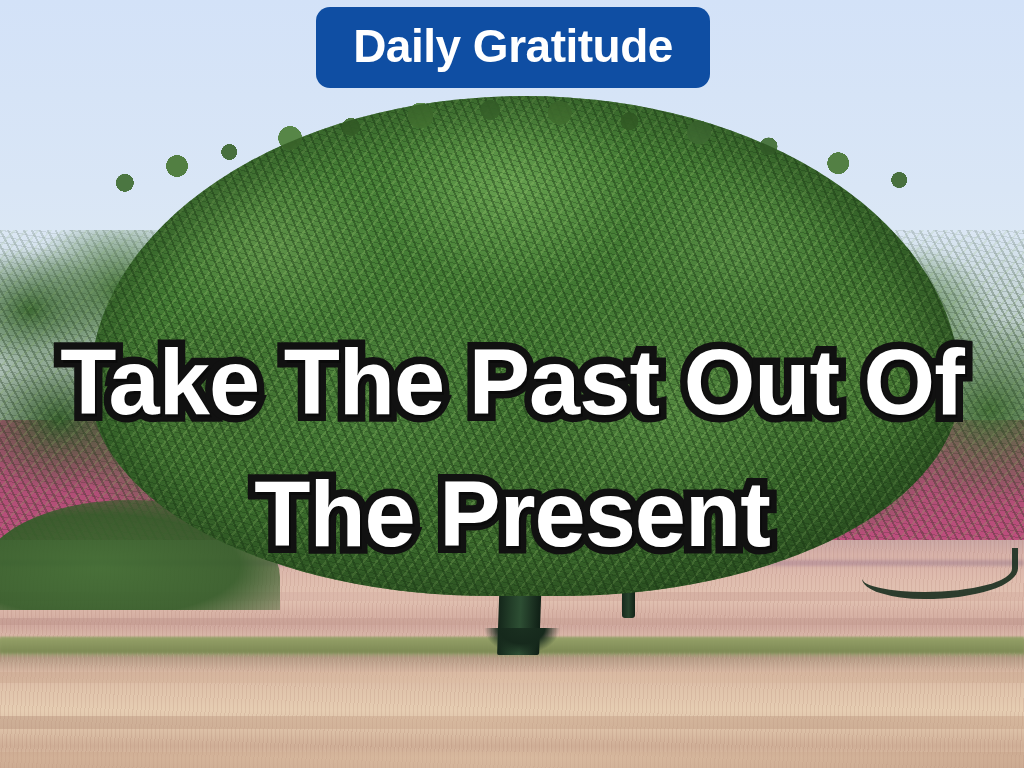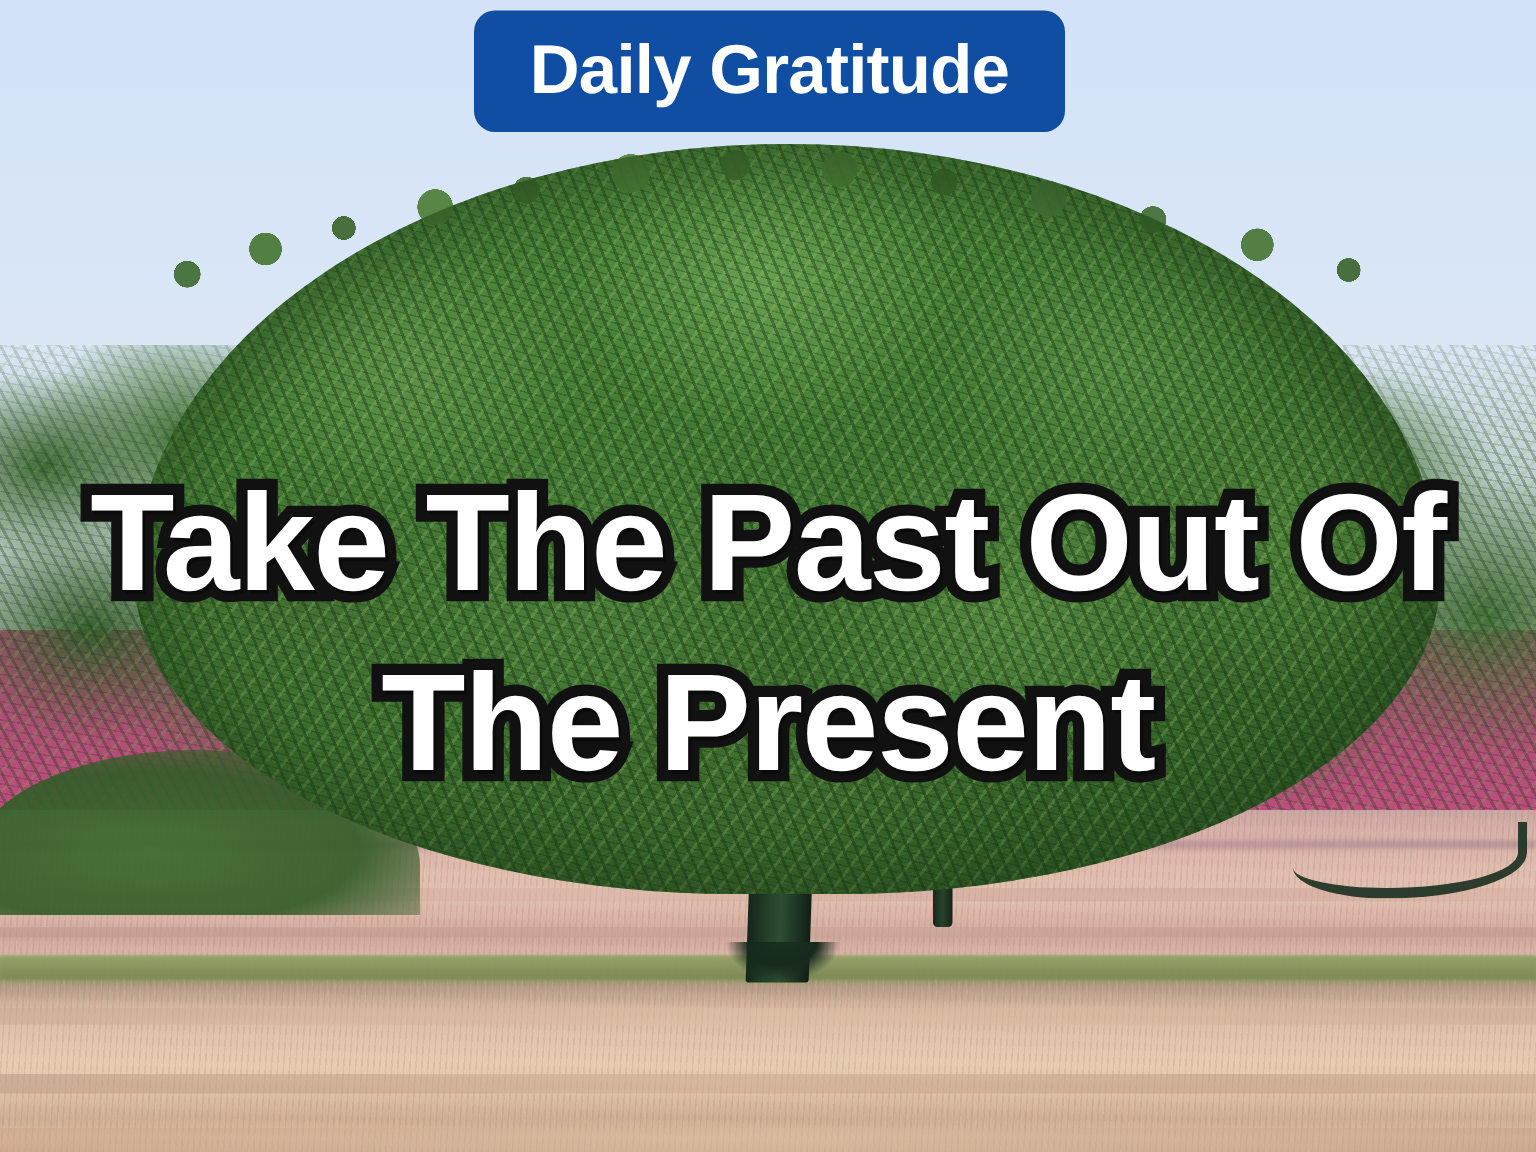--- a/index.html
+++ b/index.html
@@ -248,21 +248,21 @@
     font-size: 46px;
     letter-spacing: -0.5px;
     line-height: 1;
     white-space: nowrap;
     padding-bottom: 3px;
   }
 
   
   .headline {
     position: absolute;
-    left: 0; top: 316px;
+    left: 0; top: 336px;
     width: 1024px;
     text-align: center;
     line-height: 1.0;
     pointer-events: none;
   }
   .headline-line {
     display: block;
     font-family: "Liberation Sans", sans-serif;
     font-weight: 700;
     font-size: 92px;
@@ -270,21 +270,21 @@
     color: #ffffff;
     -webkit-text-stroke: 15px #111111;
     paint-order: stroke fill;
     text-shadow:
       0 0 1px #111111,
       2px 3px 0 rgba(0,0,0,.35);
     white-space: nowrap;
     margin: 0;
     padding: 0;
   }
-  .headline-line + .headline-line { margin-top: 28px; }
+  .headline-line + .headline-line { margin-top: 40px; }
 </style>
 </head>
 <body>
 
 <div id="poster">
 
   <div class="sky"></div>
 
   <div class="treeline"></div>
   <div class="treeline-tex"></div>

